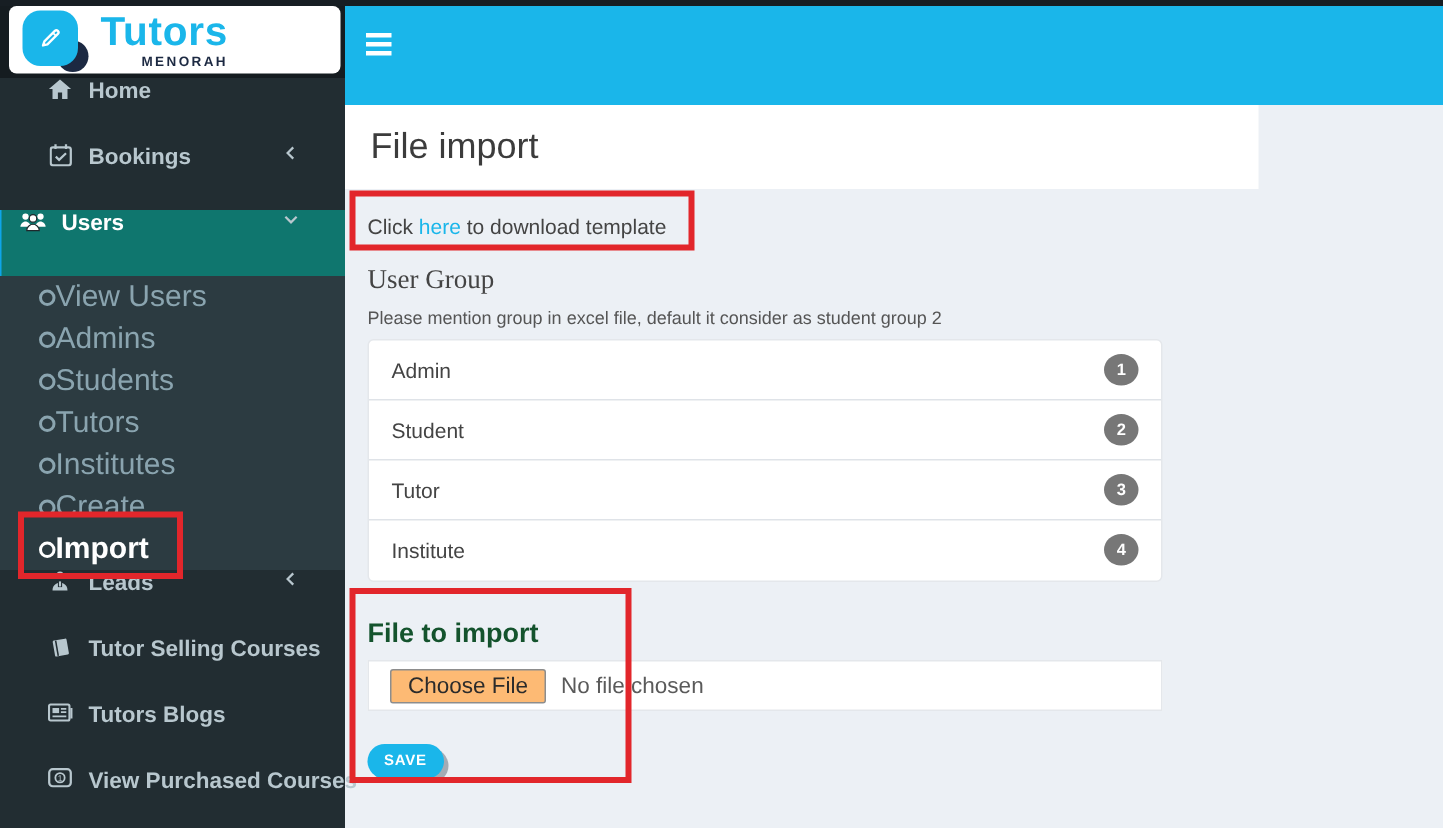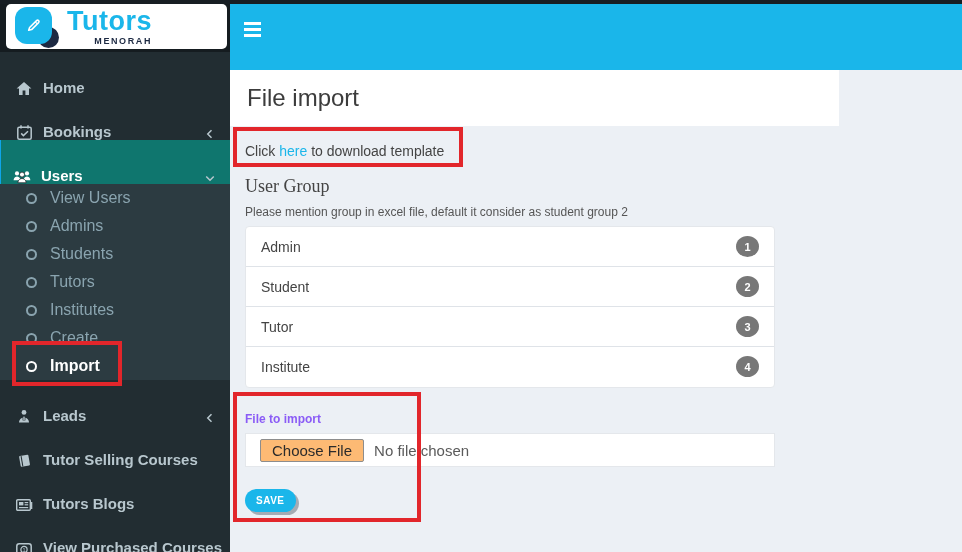--- a/index.html
+++ b/index.html
@@ -14,29 +14,29 @@
   .logo-header { position: relative; height: 52px; background: #151c20; }
   .logo-card { position: absolute; left: 6px; top: 4px; width: 221px; height: 45px; background: #fff; border-radius: 5px; display: flex; align-items: center; padding-left: 9px; cursor: pointer; }
   .logo-mark { position: relative; width: 48px; height: 42px; flex: 0 0 48px; }
   .logo-dot { position: absolute; left: 23px; top: 21px; width: 21px; height: 21px; border-radius: 50%; background: #1c2942; }
   .logo-square { position: absolute; left: 0; top: 1px; width: 37px; height: 37px; border-radius: 12px; background: #1ab6ea; display: flex; align-items: center; justify-content: center; }
   .logo-text { display: flex; flex-direction: column; align-items: flex-end; margin-left: 4px; }
   .brand-name { font-size: 27px; font-weight: bold; color: #1ab6ea; line-height: 1; letter-spacing: 0.5px; }
   .brand-sub { font-size: 9px; font-weight: bold; color: #1c2942; letter-spacing: 1.6px; margin-top: 1px; }
 
   .nav { list-style: none; }
-  .nav-item { height: 44px; display: flex; align-items: flex-end; padding: 0 14px; color: #b8c7ce; cursor: pointer; }
+  .nav-item { height: 44px; display: flex; align-items: flex-start; padding: 0 30px; color: #b8c7ce; cursor: pointer; }
   .nav-item .ico { width: 20px; display: flex; justify-content: center; margin-right: 9px; flex: 0 0 20px; }
   .nav-item .lbl { font-size: 15px; font-weight: 600; white-space: nowrap; }
   .nav-item .chev { margin-left: auto; display: flex; color: #b8c7ce; }
   .nav-item.active { background: #0f766e; border-left: 1px solid #0ea5e9; padding-left: 11px; color: #fff; }
   .submenu { list-style: none; background: #2c3b41; }
   .sub-item { height: 28px; display: flex; align-items: center; padding-left: 26px; cursor: pointer; }
   .sub-item .circ { width: 11px; height: 11px; border: 2px solid #8aa4af; border-radius: 50%; flex: 0 0 11px; }
-  .sub-item .slbl { font-size: 16px; color: #8aa4af; margin-left: 13px; white-space: nowrap; }
+  .sub-item .slbl { font-size: 20px; color: #8aa4af; white-space: nowrap; }
   .sub-item.active .circ { border-color: #fff; }
   .sub-item.active .slbl { color: #fff; font-weight: 600; }
 
   
   .main { position: absolute; left: 230px; top: 0; width: 732px; height: 552px; }
   .navbar { position: absolute; left: 0; top: 4px; width: 732px; height: 66px; background: #1ab6ea; }
   .hamburger { position: absolute; left: 14px; top: 18px; width: 17px; cursor: pointer; }
   .hamburger div { height: 3px; background: #fff; margin-bottom: 3px; }
   .heading-band { position: absolute; left: 0; top: 70px; width: 609px; height: 56px; background: #fff; display: flex; align-items: center; }
   .page-title { font-size: 24px; font-weight: 400; color: #3c3c3c; padding-left: 17px; }
@@ -46,21 +46,21 @@
   .download-hint a { color: #1ab6ea; text-decoration: none; cursor: pointer; }
   .section-title { font-size: 18px; font-weight: 400; color: #444; margin-top: 17px; font-family: Liberation Serif, serif; }
   .group-hint { font-size: 12px; color: #555; margin-top: 8px; }
 
   .list-group { margin-top: 7px; width: 530px; background: #fff; border: 1px solid #e4e7eb; border-radius: 4px; }
   .list-row { position: relative; height: 40px; display: flex; align-items: center; padding-left: 15px; border-bottom: 1px solid #dfe3e8; }
   .list-row:last-child { border-bottom: none; }
   .list-row .gname { font-size: 14px; color: #444; }
   .badge { position: absolute; right: 15px; top: 9px; width: 23px; height: 21px; border-radius: 50%; background: #777; color: #fff; font-size: 11px; font-weight: bold; display: flex; align-items: center; justify-content: center; }
 
-  .file-label { font-size: 12px; font-weight: bold; color: #8b5cf6; margin-top: 24px; }
+  .file-label { font-size: 18px; font-weight: bold; color: #14532d; margin-top: 24px; }
   .file-box { margin-top: 7px; width: 530px; height: 34px; background: #fff; border: 1px solid #e4e7eb; display: flex; align-items: center; padding-left: 14px; cursor: pointer; }
   .choose-btn { background: #fdba74; border: 1px solid #8d8d8d; border-radius: 2px; font-size: 15px; color: #2b2b2b; padding: 2px 11px; font-family: "Liberation Sans", sans-serif; cursor: pointer; }
   .no-file { font-size: 15px; color: #5a5a5a; margin-left: 10px; }
 
   .save-btn { display: inline-block; margin-top: 22px; background: #1ab6ea; color: #fff; font-size: 10px; font-weight: bold; border: none; border-radius: 13px; padding: 6px 11px; font-family: "Liberation Sans", sans-serif; letter-spacing: 0.5px; box-shadow: 3px 3px 0 rgba(105,115,125,0.55); cursor: pointer; }
 
   
   .annot { position: absolute; border: 4px solid #e2262b; z-index: 20; pointer-events: none; }
   .annot-download { left: 233px; top: 127px; width: 230px; height: 40px; }
   .annot-import { left: 12px; top: 341px; width: 110px; height: 45px; }

